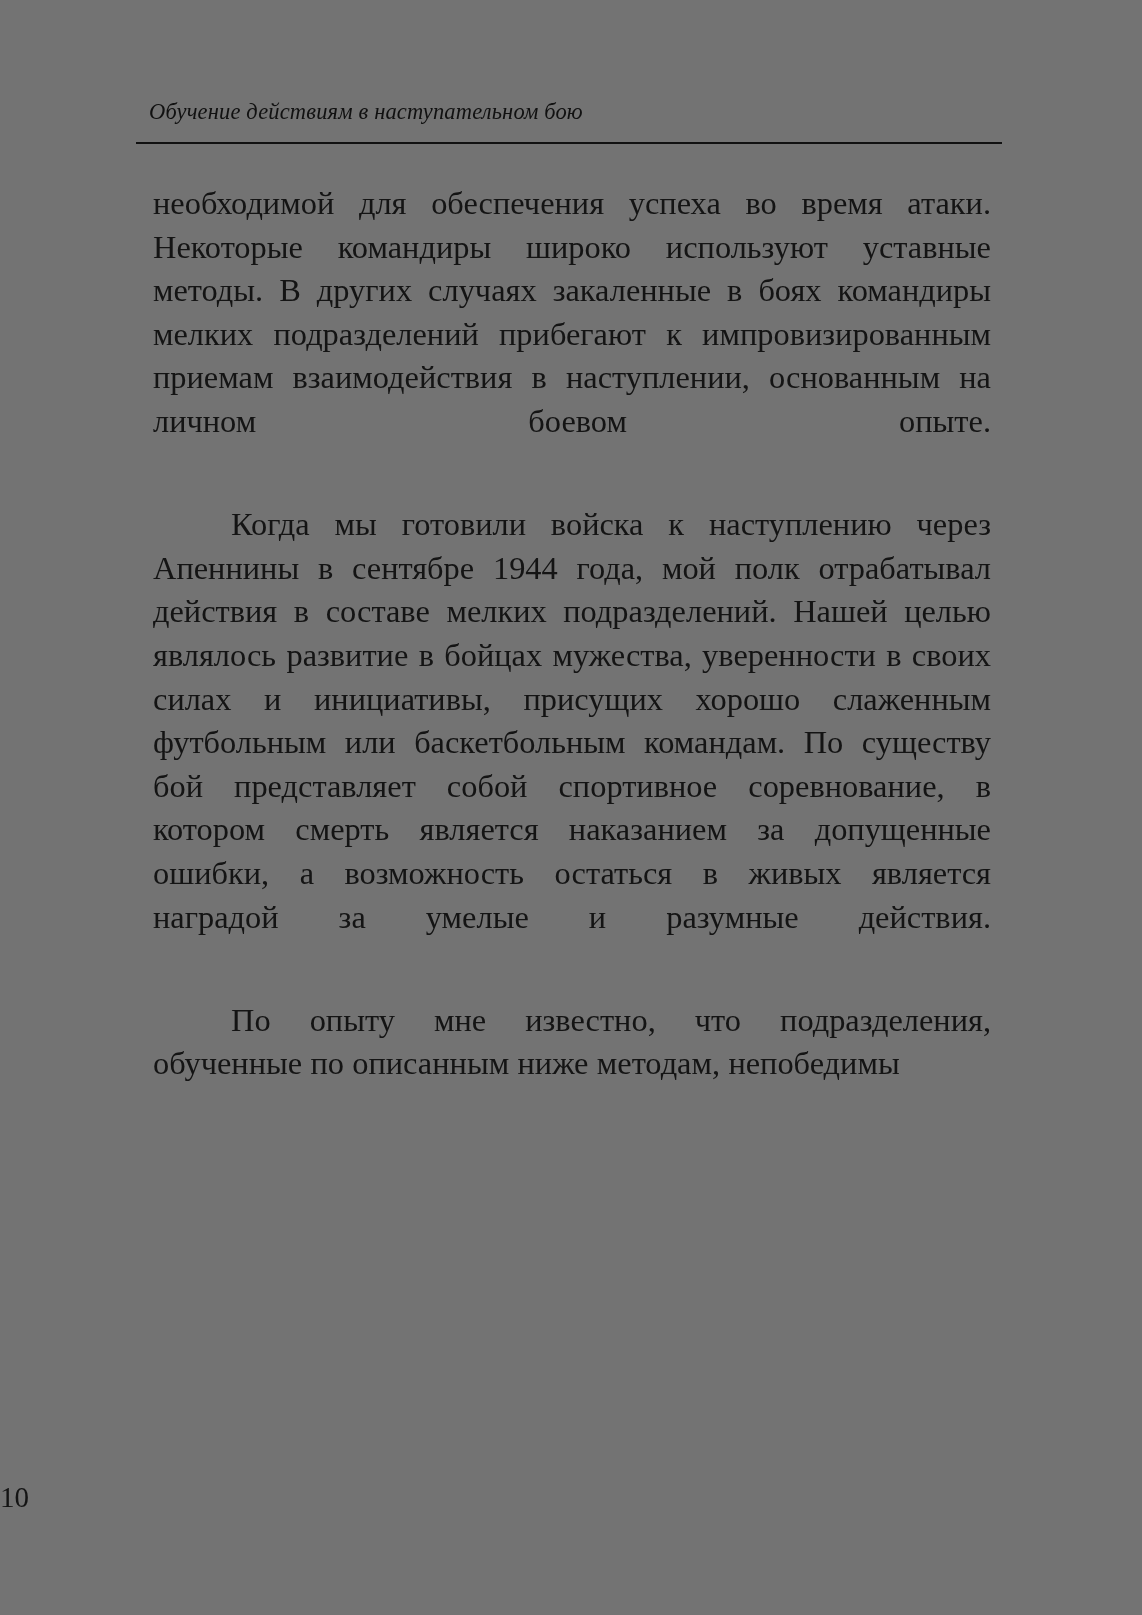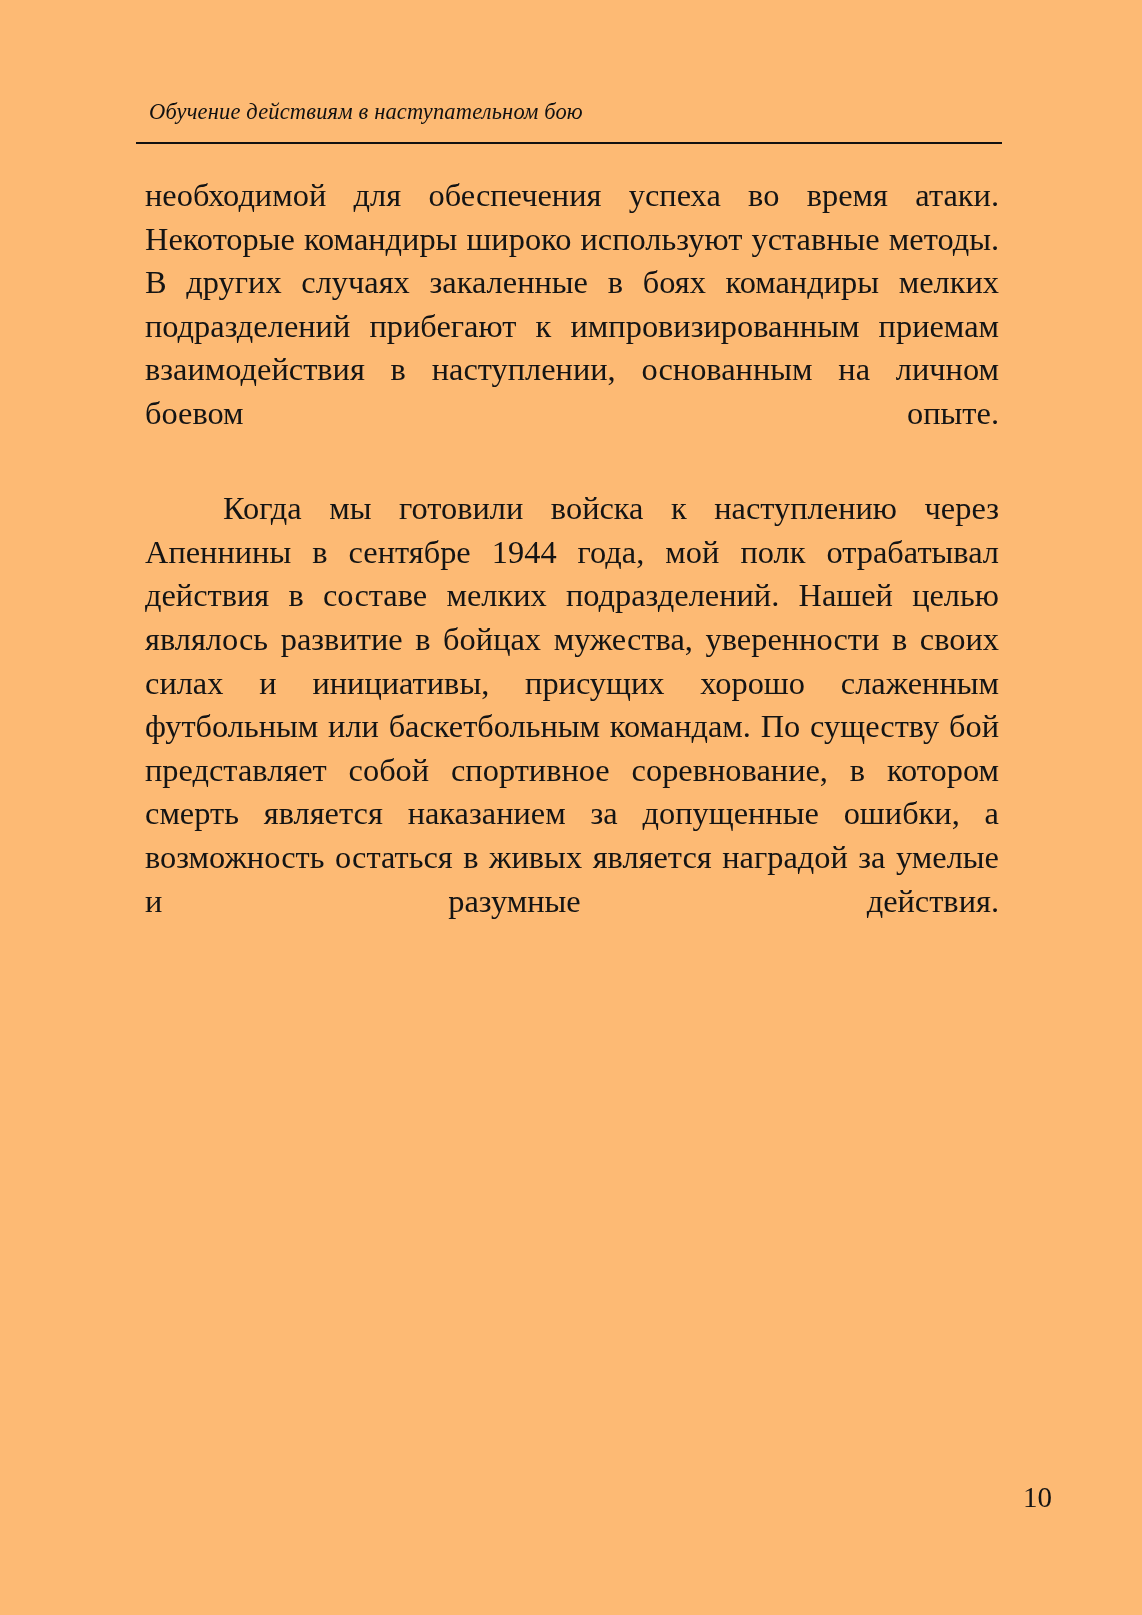--- a/index.html
+++ b/index.html
@@ -5,21 +5,21 @@
   html, body {
     margin: 0;
     padding: 0;
     background: #ffffff;
   }
 
   .page {
     position: relative;
     width: 1142px;
     height: 1615px;
-    background: #fdba74;
+    background: #737373;
     overflow: hidden;
     font-family: "Liberation Serif", "DejaVu Serif", serif;
     color: #1a1a1a;
     text-decoration: underline;
   }
 
   
   .running-header {
     position: absolute;
     left: 149px;
@@ -49,21 +49,21 @@
 
   
   .body-column {
     position: absolute;
     left: 137px;
     top: 166px;
     width: 870px;
   }
 
   .para {
-    margin: 8px;
+    margin: 16px;
     font-size: 32.4px;
     line-height: 43.6px;
     text-align: justify;
     text-justify: inter-word;
     text-indent: 78px;
     color: #141414;
     hyphens: manual;
     word-spacing: 0.2px;
   }
 
@@ -81,37 +81,38 @@
   .para.flush::after {
     content: none;
   }
 
   
   .page-number {
     position: absolute;
     left: 0;
     top: 1483px;
     width: 1052px;
-    text-align: right;
+    text-align: left;
     font-size: 29px;
     line-height: 1;
     color: #141414;
   }
 </style>
 </head>
 <body>
 
 <div class="page">
 
   <div class="running-header">
     <div class="running-header-text">Обучение действиям в наступательном бою</div>
   </div>
 
   <div class="header-rule"></div>
 
   <div class="body-column">
     <p class="para no-indent">необходимой для обеспечения успеха во время атаки. Некоторые командиры широко используют уставные методы. В других случаях закаленные в боях командиры мелких подразделений прибегают к импровизированным приемам взаимодействия в наступлении, основанным на личном боевом опыте.</p>
     <p class="para">Когда мы готовили войска к наступлению через Апеннины в сентябре 1944 года, мой полк отрабатывал действия в составе мелких подразделений. Нашей целью являлось развитие в бойцах мужества, уверенности в своих силах и инициативы, присущих хорошо слаженным футбольным или баскетбольным командам. По существу бой представляет собой спортивное соревнование, в котором смерть является наказанием за допущенные ошибки, а возможность остаться в живых является наградой за умелые и разумные действия.</p>
+    <p class="para flush">По опыту мне известно, что подразделения, обученные по описанным ниже методам, непобедимы</p>
   </div>
 
   <div class="page-number">10</div>
 
 </div>
 
 </body></html>

